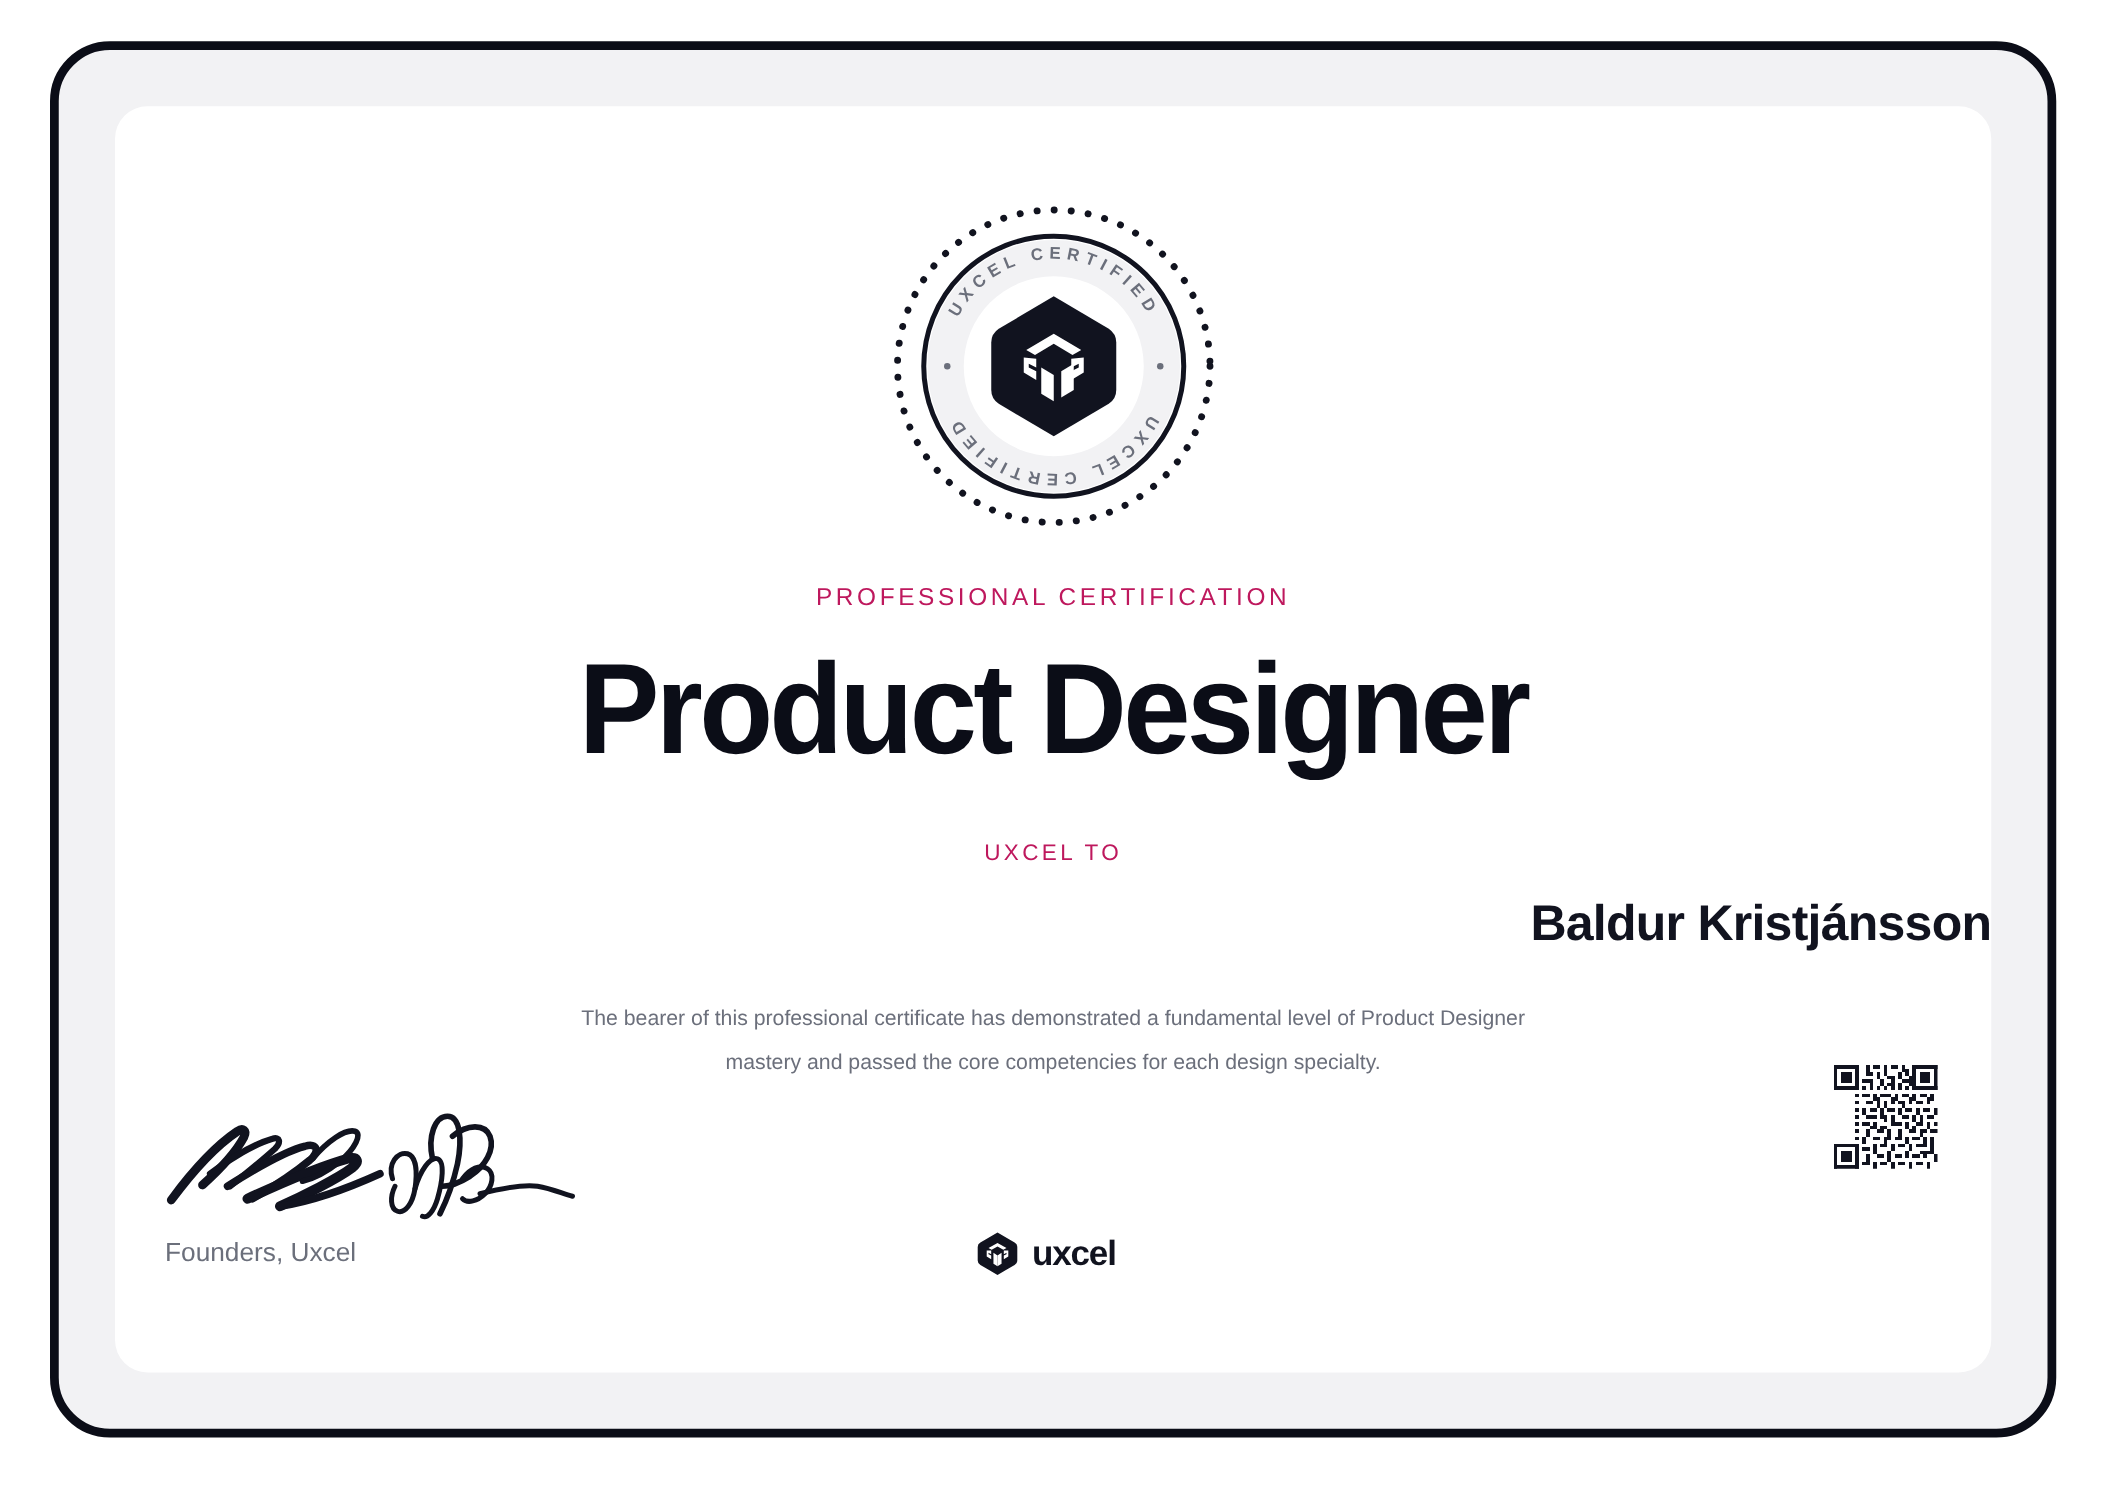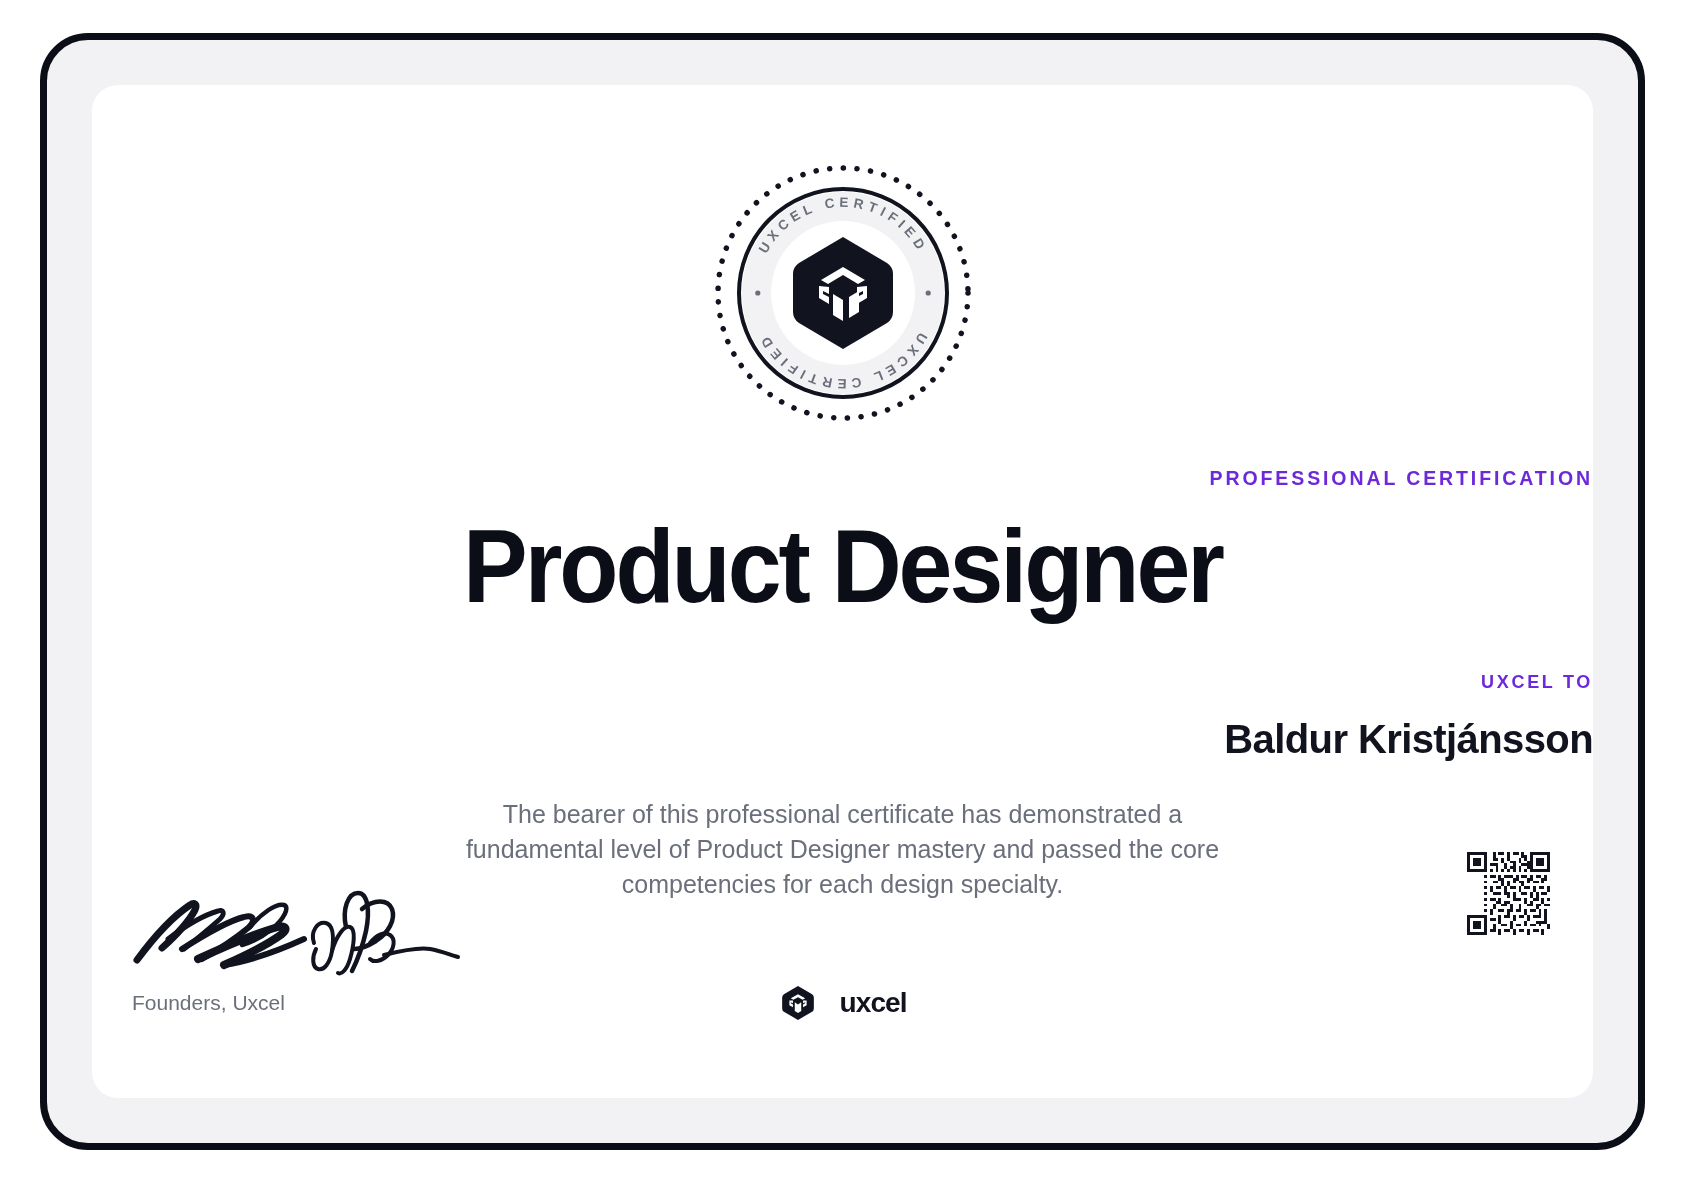--- a/index.html
+++ b/index.html
@@ -41,25 +41,25 @@
     width: 262px;
     height: 262px;
     margin-left: -131px;
   }
   #seal svg { display: block; width: 262px; height: 262px; }
 
   
   .eyebrow {
     position: absolute;
     left: 0; right: 0;
-    text-align: right;
+    text-align: center;
     font-size: 19.5px;
-    font-weight: bold;
+    font-weight: normal;
     letter-spacing: 2.9px;
-    color: #6d28d9;
+    color: #be185d;
   }
   #kicker { top: 382px; }
   #issued-to-label { top: 587px; font-size: 18px; letter-spacing: 2.7px; }
 
   #cert-title {
     position: absolute;
     left: 0; right: 0;
     top: 423px;
     text-align: center;
     font-size: 103px;
@@ -83,21 +83,21 @@
     color: #11131f;
   }
 
   #cert-description {
     position: absolute;
     left: 50%;
     margin-left: -400px;
     width: 800px;
     top: 712px;
     text-align: center;
-    font-size: 25px;
+    font-size: 17px;
     line-height: 35px;
     color: #6b6f7b;
   }
 
   
   #signature-block {
     position: absolute;
     left: 40px;
     top: 780px;
     width: 330px;
@@ -115,21 +115,21 @@
   }
 
   
   #footer-logo {
     position: absolute;
     left: 50%;
     margin-left: -63px;
     top: 900px;
     display: flex;
     align-items: center;
-    gap: 24px;
+    gap: 10px;
   }
   #footer-logo .mark { width: 36px; height: 36px; display: block; }
   #footer-logo .wordmark {
     font-size: 28px;
     font-weight: bold;
     letter-spacing: -0.9px;
     color: #11131f;
   }
 
   

